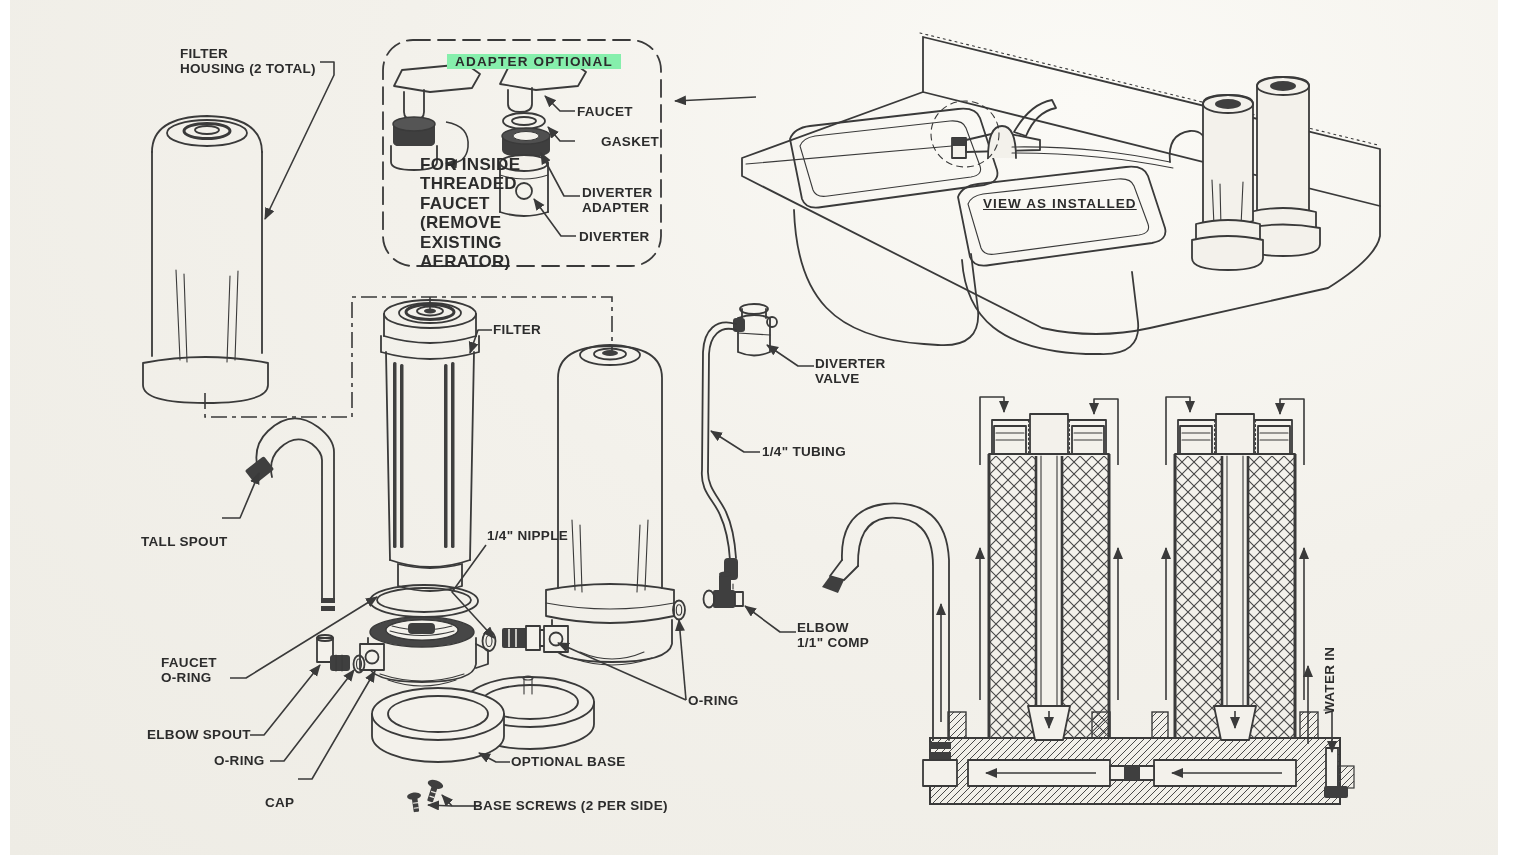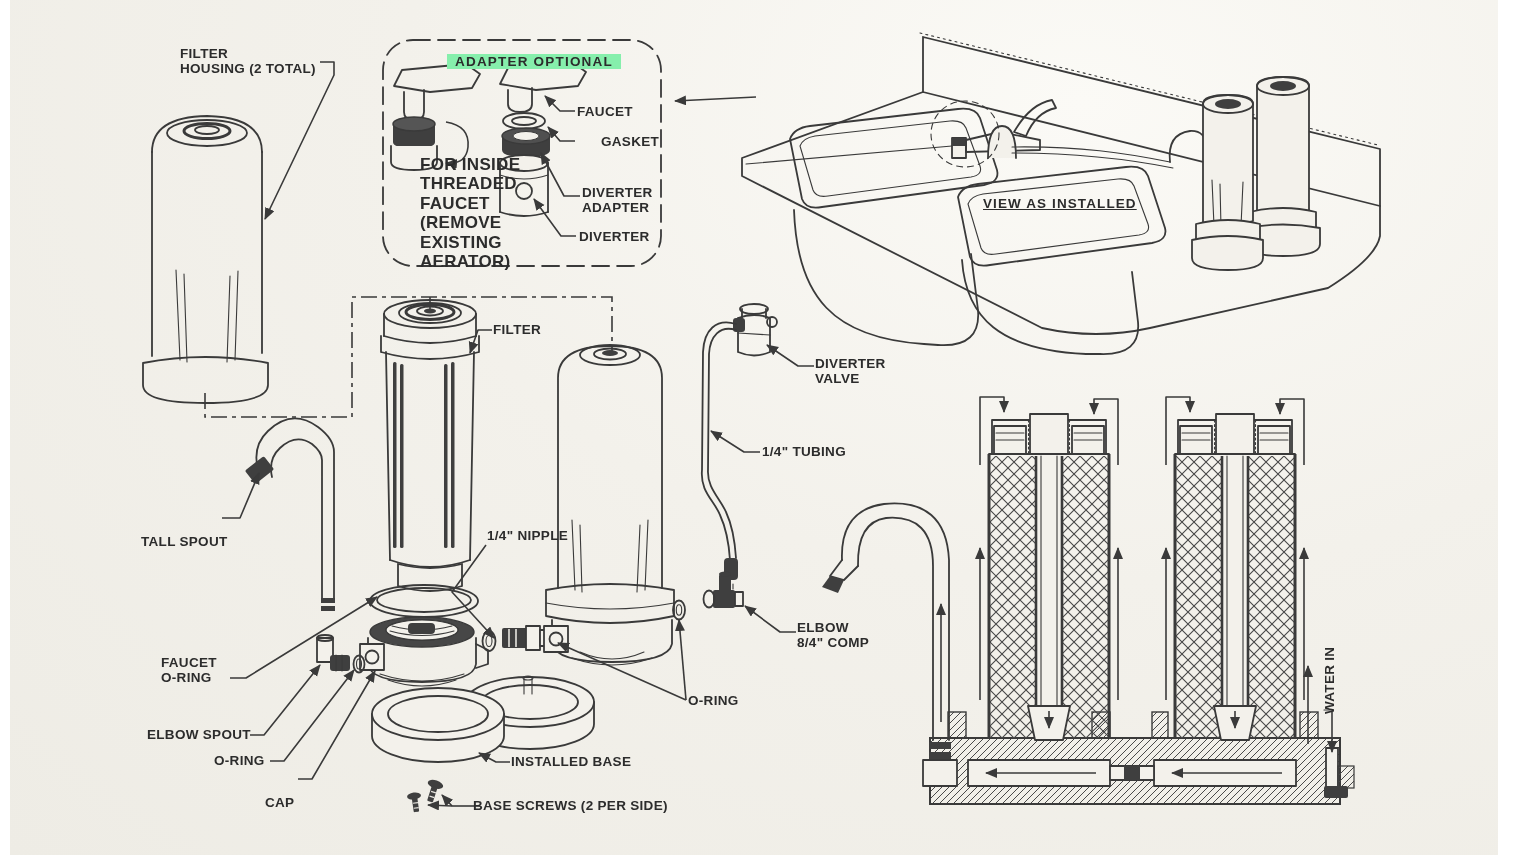--- a/index.html
+++ b/index.html
@@ -381,19 +381,19 @@
   <div class="lbl" style="left:141px;top:510px;margin-top:24px;">TALL SPOUT</div>
   <div class="lbl" style="left:487px;top:528px;">1/4" NIPPLE</div>
   <div class="lbl" style="left:815px;top:356px;">DIVERTER
 VALVE</div>
   <div class="lbl" style="left:762px;top:444px;">1/4" TUBING</div>
   <div class="lbl" style="left:161px;top:655px;">FAUCET
 O-RING</div>
   <div class="lbl" style="left:147px;top:727px;">ELBOW SPOUT</div>
   <div class="lbl" style="left:214px;top:753px;">O-RING</div>
   <div class="lbl" style="left:265px;top:795px;">CAP</div>
-  <div class="lbl" style="left:511px;top:754px;">INSTALLED BASE</div>
+  <div class="lbl" style="left:511px;top:754px;">OPTIONAL BASE</div>
   <div class="lbl" style="left:473px;top:798px;">BASE SCREWS (2 PER SIDE)</div>
   <div class="lbl" style="left:688px;top:693px;">O-RING</div>
   <div class="lbl" style="left:797px;top:620px;">ELBOW
-8/4" COMP</div>
+1/1" COMP</div>
   <div class="lbl rot" style="left:1322px;top:714px;">WATER IN</div>
 </div>
 
 </body></html>

